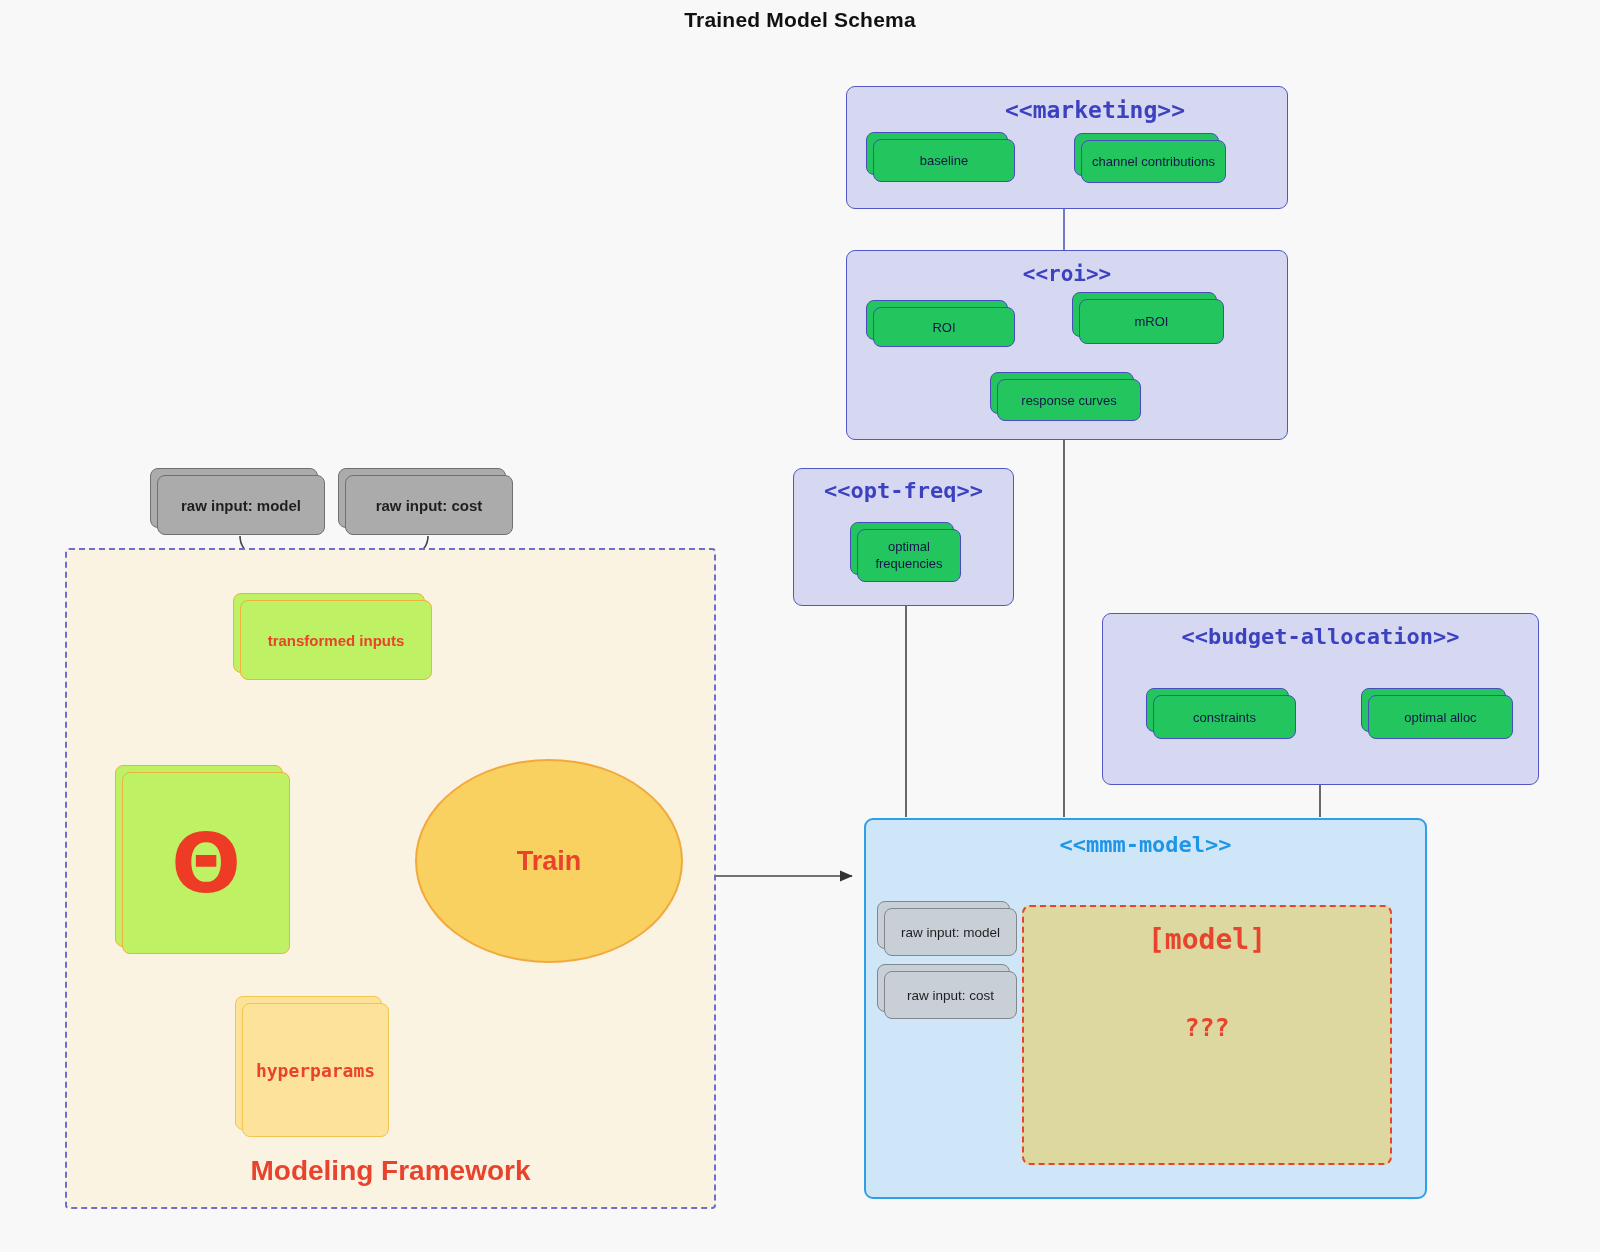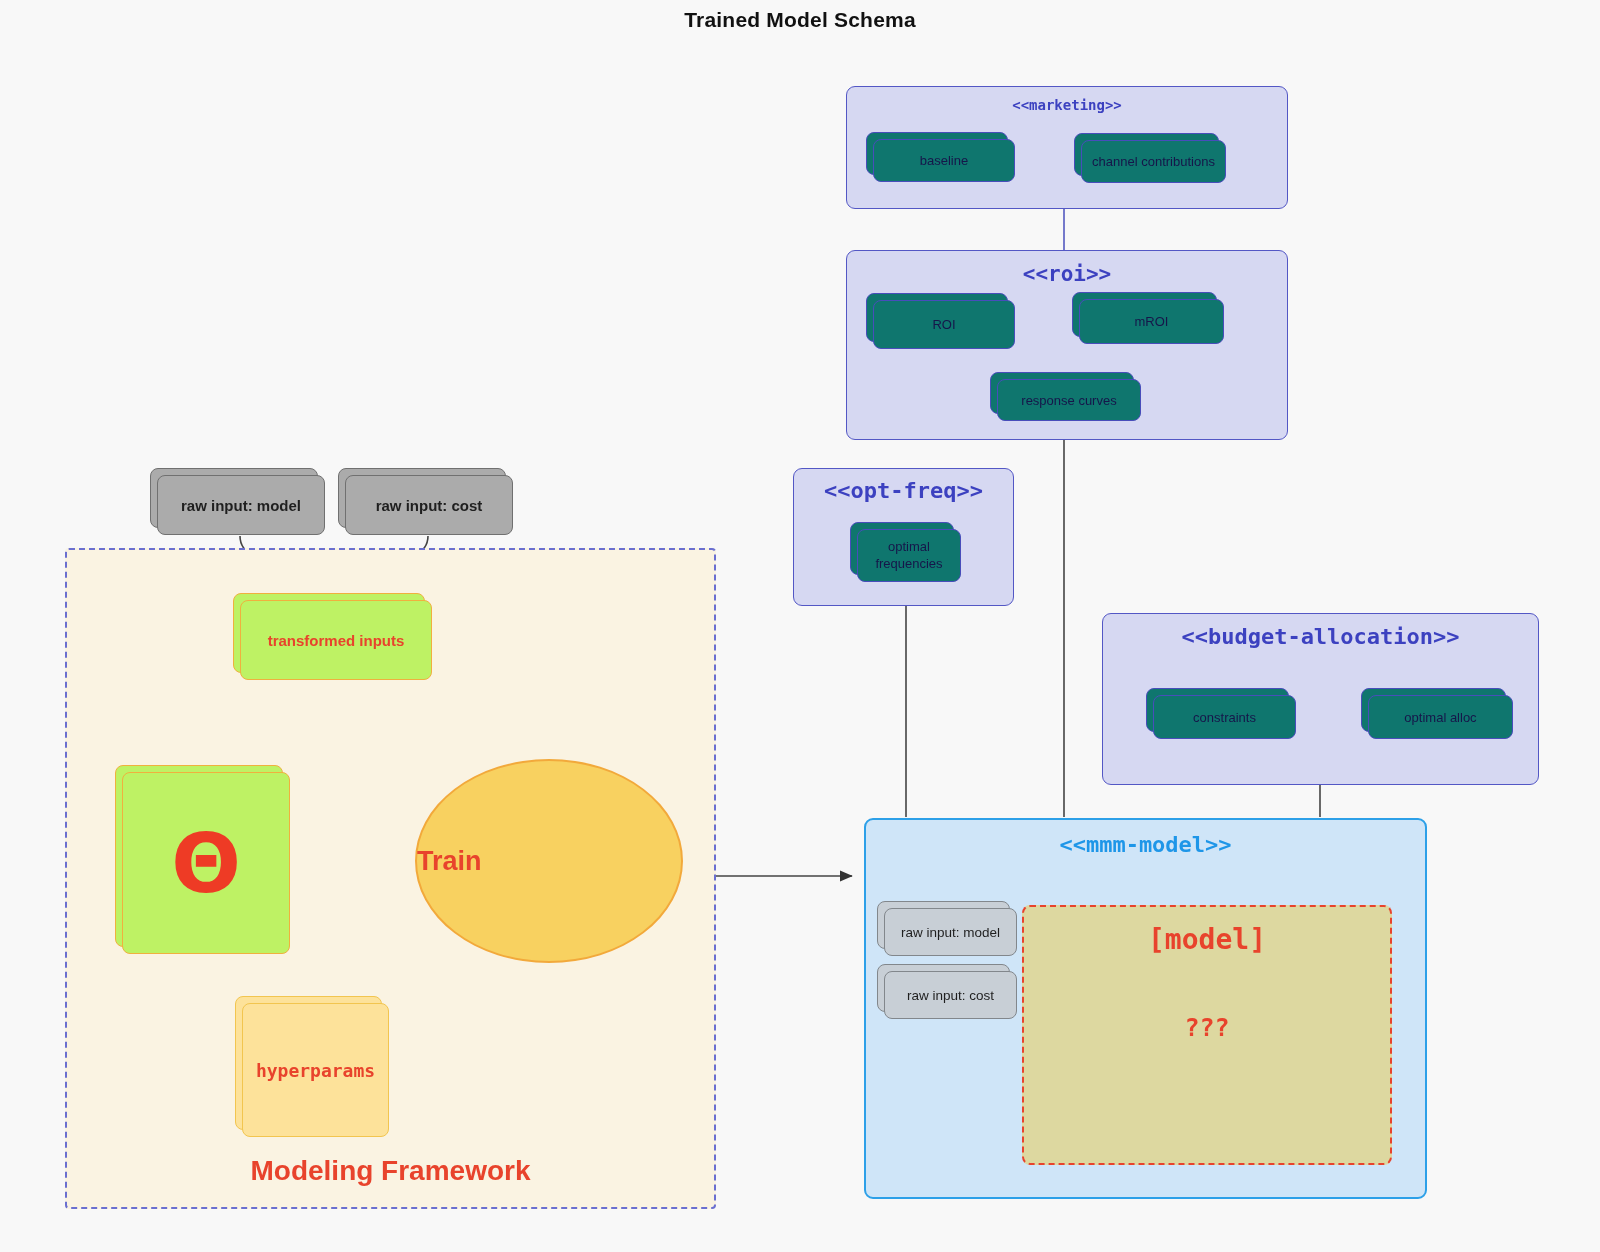--- a/index.html
+++ b/index.html
@@ -24,35 +24,35 @@
     position:absolute;left:0;width:100%;text-align:center;
     font-family:"DejaVu Sans Mono",monospace;font-weight:bold;
     color:#3c41c0;white-space:nowrap;
   }
   .sg-title.blue{color:#1e96e8;}
 
   .node{position:absolute;z-index:3;}
   .node .layer{position:absolute;left:0;top:0;right:0;bottom:0;border-radius:8px;border:1.4px solid;}
   .node .back{transform:translate(-7px,-7px);}
   .node .front{display:flex;align-items:center;justify-content:center;text-align:center;padding:2px 6px;box-sizing:border-box;}
-  .purpleN .layer{background:#0f766e;border-color:#484dbb;}
+  .purpleN .layer{background:#22c55e;border-color:#484dbb;}
   .purpleN .front{color:#16164a;font-size:13px;}
   .grayTop .layer{background:#ababab;border-color:#707070;}
   .grayTop .front{color:#1f1f1f;font-size:15px;font-weight:bold;}
   .grayIn .layer{background:#c8cfd6;border-color:#82878c;}
   .grayIn .front{color:#1f1f1f;font-size:13.5px;}
   .yellowN .layer{background:#bef264;border-color:#f0b03e;}
   .yellowLight .layer{background:#fde29a;border-color:#f2c54f;margin-top:23px;}
 
   .red-bold{color:#e8432c;font-weight:bold;}
   .mono{font-family:"DejaVu Sans Mono",monospace;}
 
   .ellipse{
     position:absolute;border-radius:50%;background:#f8d160;border:2px solid #f2a93b;
-    display:flex;align-items:center;z-index:3;
+    display:flex;align-items:center;justify-content:center;z-index:3;
   }
   .model-dashed{
     position:absolute;background:#ddd8a0;border:2.5px dashed #e8432c;border-radius:8px;z-index:3;
   }
   .center-text{position:absolute;left:0;width:100%;text-align:center;}
   .fw-label{
     position:absolute;left:0;width:100%;bottom:20px;text-align:center;
     font-size:28px;font-weight:bold;color:#e8432c;z-index:3;
   }
 </style>
@@ -92,38 +92,38 @@
     <path d="M431,634 C505,654 537,694 542,742" class="redWire" marker-end="url(#mRed)"></path>
     <path d="M290,857 H396" class="redWire" marker-end="url(#mRed)"></path>
     <path d="M389,1048 C470,1036 521,1012 539,974" class="redWire" marker-end="url(#mRed)"></path>
 
     <path d="M1021,160 H1073" class="purpleWire" marker-start="url(#mPurpleS)" marker-end="url(#mPurpleE)"></path>
     <path d="M1019,321 H1071" class="purpleWire" marker-start="url(#mPurpleS)" marker-end="url(#mPurpleE)"></path>
     <path d="M1300,694 H1360" class="purpleWire" marker-start="url(#mPurpleS)" marker-end="url(#mPurpleE)"></path>
   </svg>
 
   <div class="subgraph sg-purple" style="left:846px;top:86px;width:440px;height:121px;">
-    <div class="sg-title" style="top:10px;font-size:14px;">&lt;&lt;marketing&gt;&gt;</div>
+    <div class="sg-title" style="top:10px;font-size:23px;padding-left:28px;">&lt;&lt;marketing&gt;&gt;</div>
     <div class="node purpleN" style="left:26px;top:52px;width:142px;height:43px;">
       <div class="layer back"></div>
       <div class="layer front">
           <span>baseline</span>
         </div>
     </div>
     <div class="node purpleN" style="left:234px;top:53px;width:145px;height:43px;">
       <div class="layer back"></div>
       <div class="layer front">
           <span>channel contributions</span>
         </div>
     </div>
   </div>
 
   <div class="subgraph sg-purple" style="left:846px;top:250px;width:440px;height:188px;">
     <div class="sg-title" style="top:11px;font-size:21px;">&lt;&lt;roi&gt;&gt;</div>
-    <div class="node purpleN" style="left:26px;top:49px;width:142px;height:49px;text-decoration:underline;">
+    <div class="node purpleN" style="left:26px;top:56px;width:142px;height:40px;text-decoration:underline;">
       <div class="layer back"></div>
       <div class="layer front">
           <span>ROI</span>
         </div>
     </div>
     <div class="node purpleN" style="left:232px;top:48px;width:145px;height:45px;">
       <div class="layer back"></div>
       <div class="layer front">
           <span>mROI</span>
         </div>

